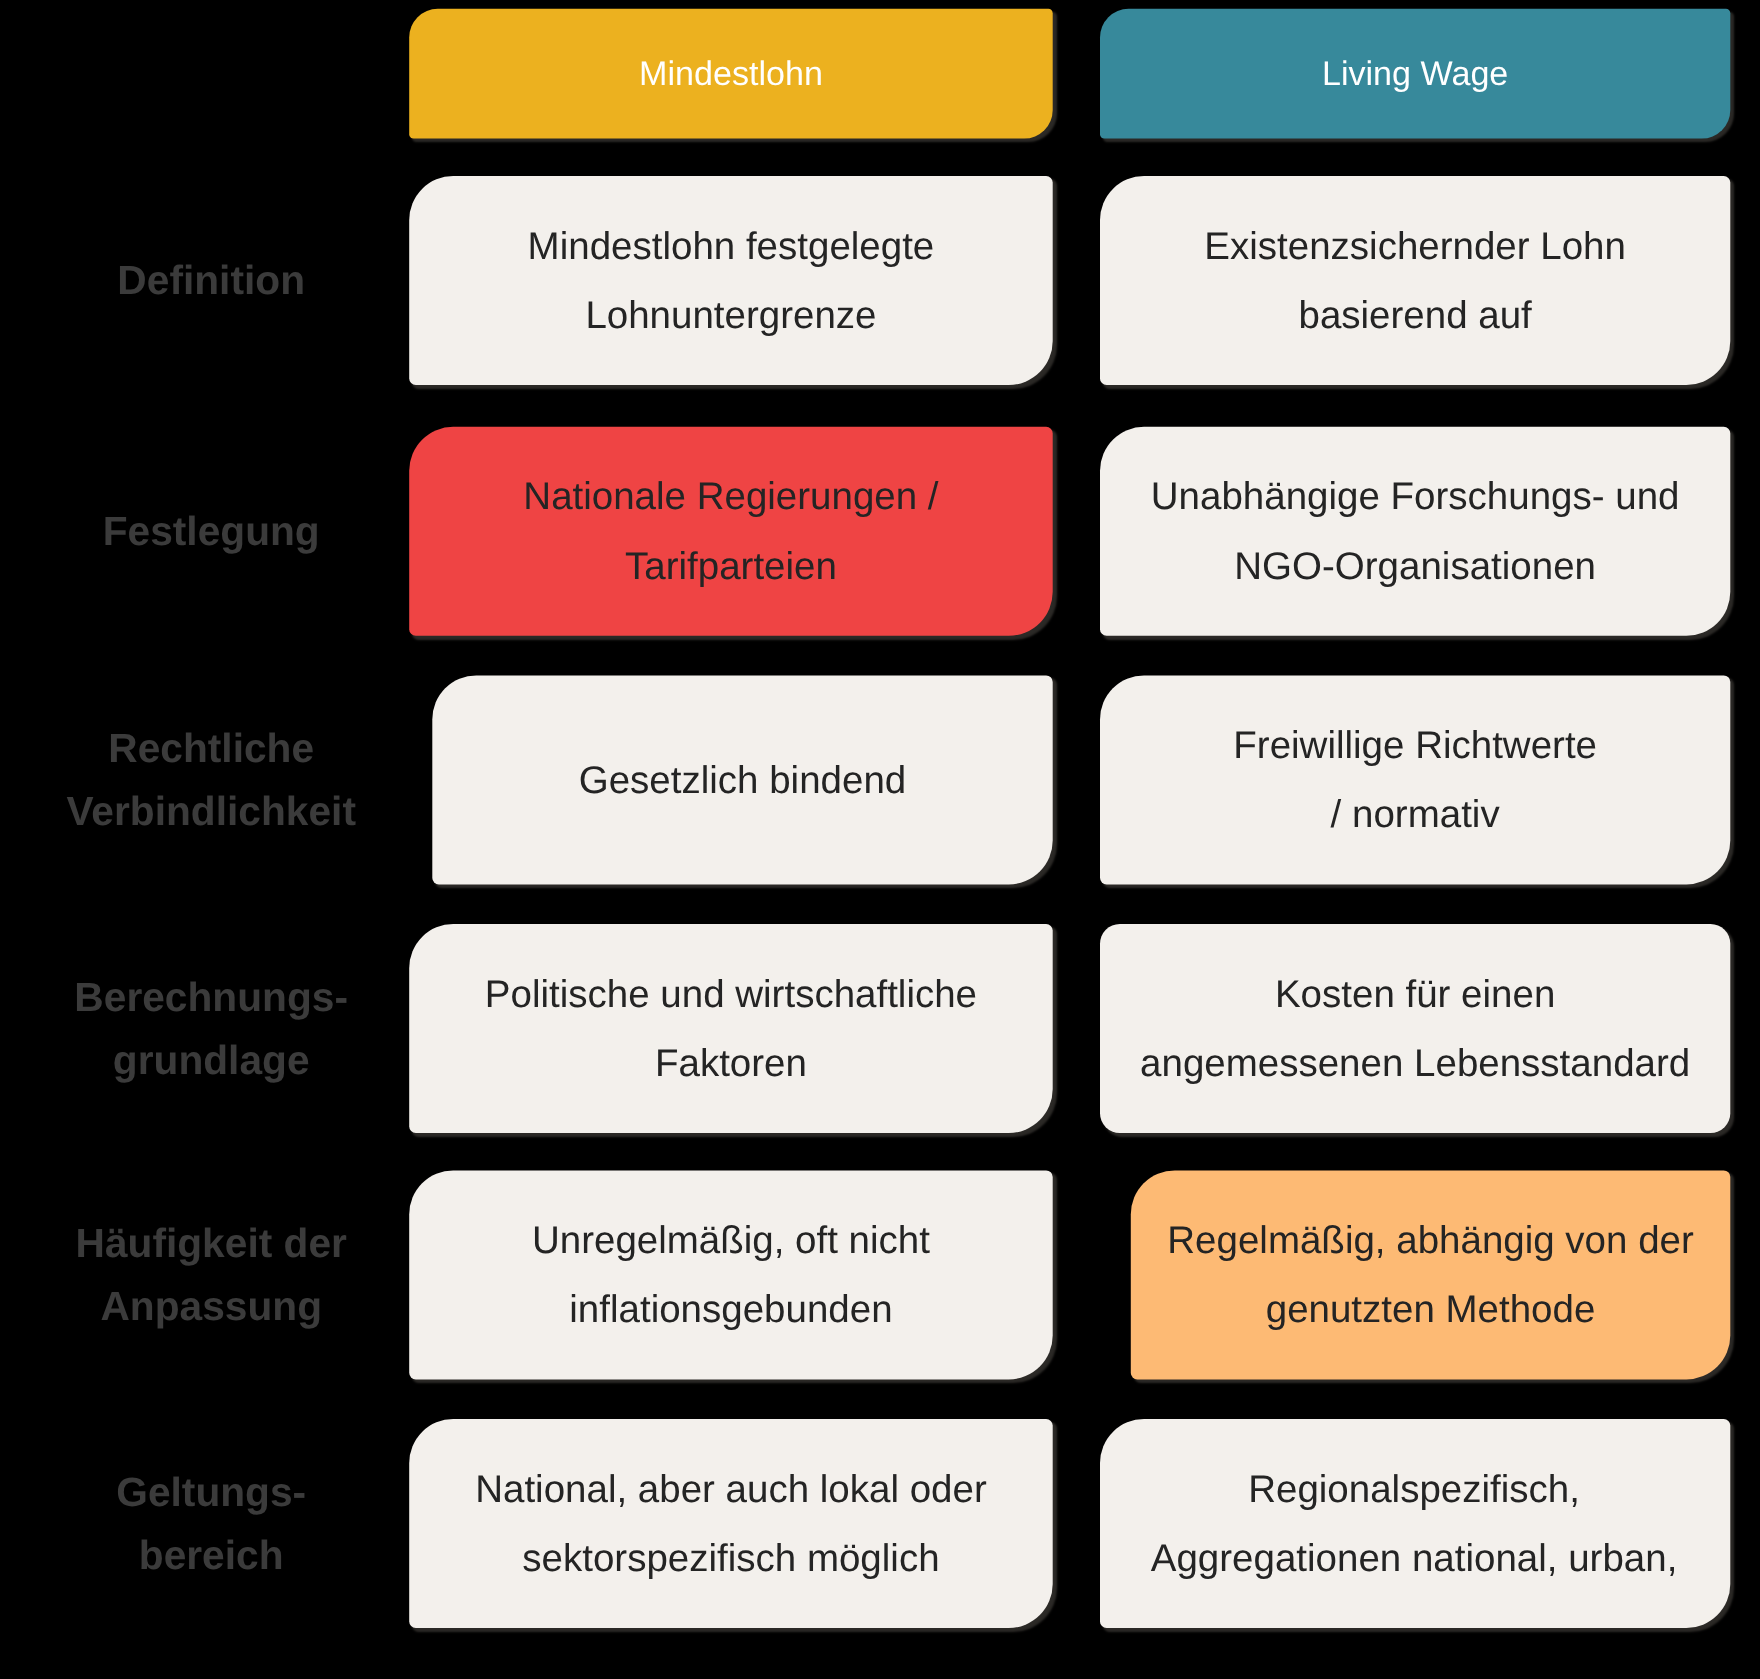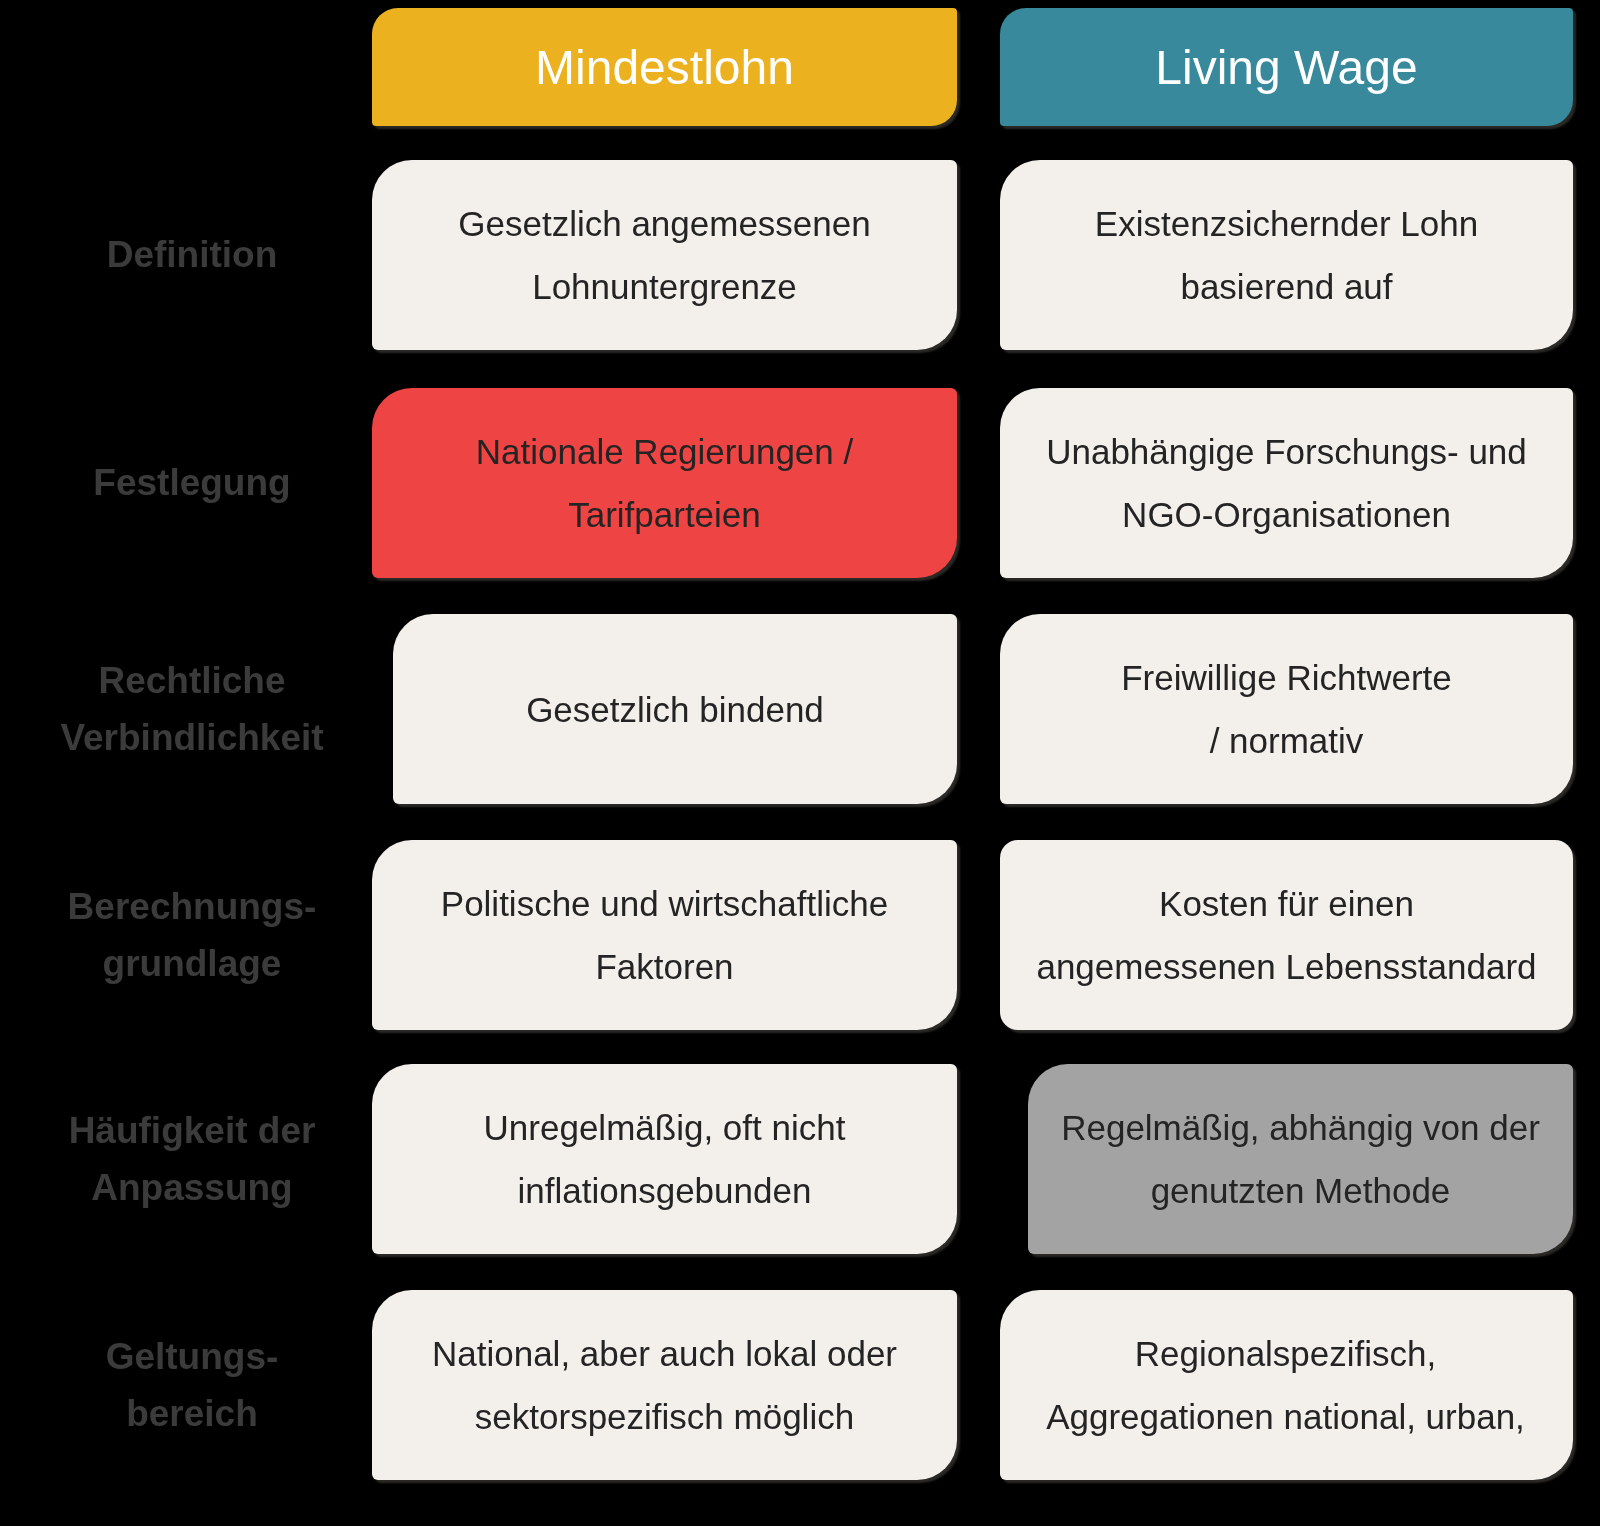--- a/index.html
+++ b/index.html
@@ -24,21 +24,21 @@
   .r1 { grid-row: 4; }
   .r2 { grid-row: 6; }
   .r3 { grid-row: 8; }
   .r4 { grid-row: 10; }
   .r5 { grid-row: 12; }
   .r6 { grid-row: 14; }
 
   .header {
     border-radius: 26px 4px 26px 4px;
     color: #FFFFFF;
-    font-size: 48px;
+    font-size: 31px;
     display: flex;
     align-items: center;
     justify-content: center;
     text-align: center;
     box-shadow: 3px 3px 2px rgba(95, 90, 85, 0.45);
   }
   .card {
     border-radius: 40px 6px 40px 6px;
     color: #242424;
     font-size: 35px;
@@ -66,21 +66,21 @@
 </style>
 </head>
 <body>
 
 <div class="layout" style="background-color: rgb(0, 0, 0);">
 
   <div class="header col-ml rh" style="background-color: rgb(236, 177, 31);">Mindestlohn</div>
   <div class="header col-lw rh" style="background-color: rgb(55, 137, 155);">Living Wage</div>
 
   <div class="row-label col-label r1">Definition</div>
-  <div class="card col-ml r1" style="background-color: rgb(243, 240, 236);">Gesetzlich angemessenen
+  <div class="card col-ml r1" style="background-color: rgb(243, 240, 236);">Mindestlohn festgelegte
 Lohnuntergrenze</div>
   <div class="card col-lw r1" style="background-color: rgb(243, 240, 236);">Existenzsichernder Lohn
 basierend auf</div>
 
   <div class="row-label col-label r2">Festlegung</div>
   <div class="card col-ml r2" style="background-color: #ef4444;">Nationale Regierungen /
 Tarifparteien</div>
   <div class="card col-lw r2" style="background-color: rgb(243, 240, 236);">Unabhängige Forschungs- und
 NGO-Organisationen</div>
 
@@ -94,21 +94,21 @@
 grundlage</div>
   <div class="card col-ml r4" style="background-color: rgb(243, 240, 236);">Politische und wirtschaftliche
 Faktoren</div>
   <div class="card col-lw r4" style="background-color: rgb(243, 240, 236); border-radius: 18px;">Kosten für einen
 angemessenen Lebensstandard</div>
 
   <div class="row-label col-label r5">Häufigkeit der
 Anpassung</div>
   <div class="card col-ml r5" style="background-color: rgb(243, 240, 236);">Unregelmäßig, oft nicht
 inflationsgebunden</div>
-  <div class="card col-lw r5" style="background-color: #a3a3a3; margin-left: 28px;">Regelmäßig, abhängig von der
+  <div class="card col-lw r5" style="background-color: #fdba74; margin-left: 28px;">Regelmäßig, abhängig von der
 genutzten Methode</div>
 
   <div class="row-label col-label r6">Geltungs-
 bereich</div>
   <div class="card col-ml r6" style="background-color: rgb(243, 240, 236);">National, aber auch lokal oder
 sektorspezifisch möglich</div>
   <div class="card col-lw r6" style="background-color: rgb(243, 240, 236); padding-left: 16px;">Regionalspezifisch,
 Aggregationen national, urban,</div>
 
 </div>

